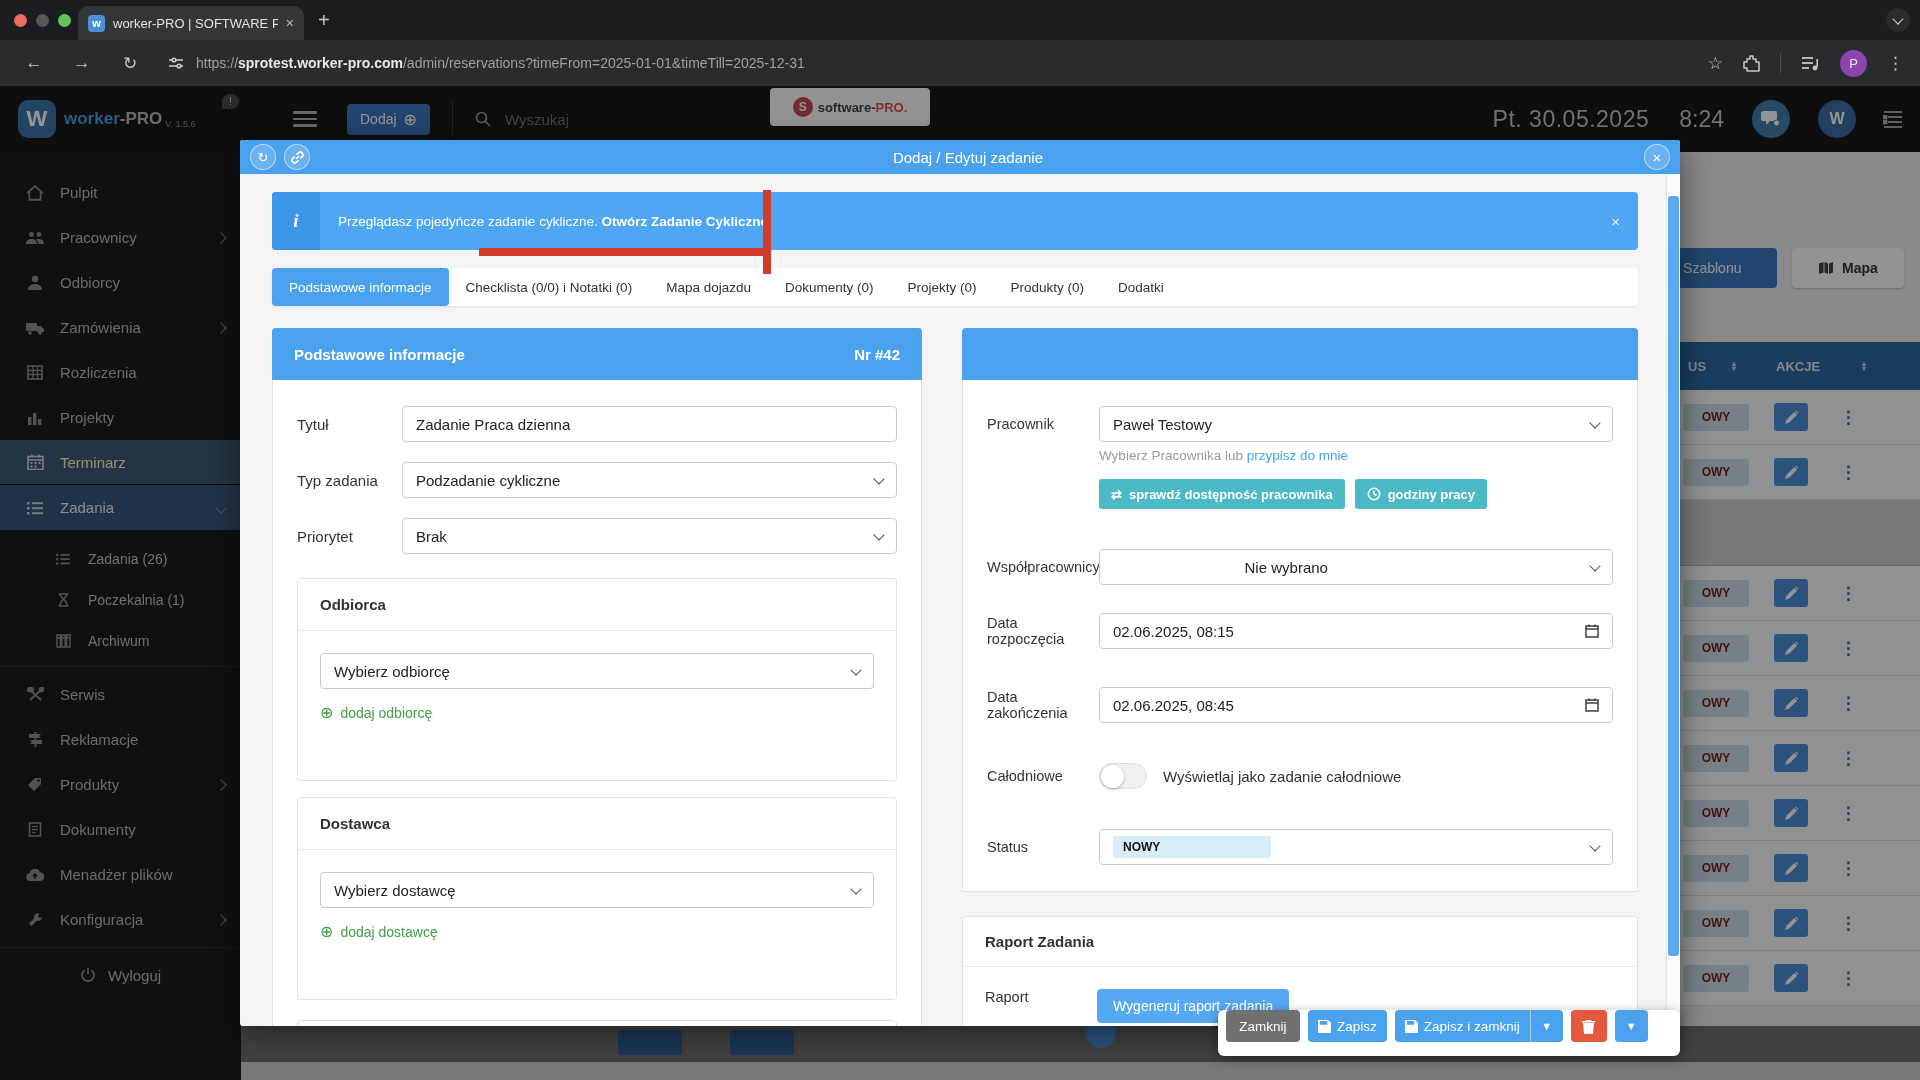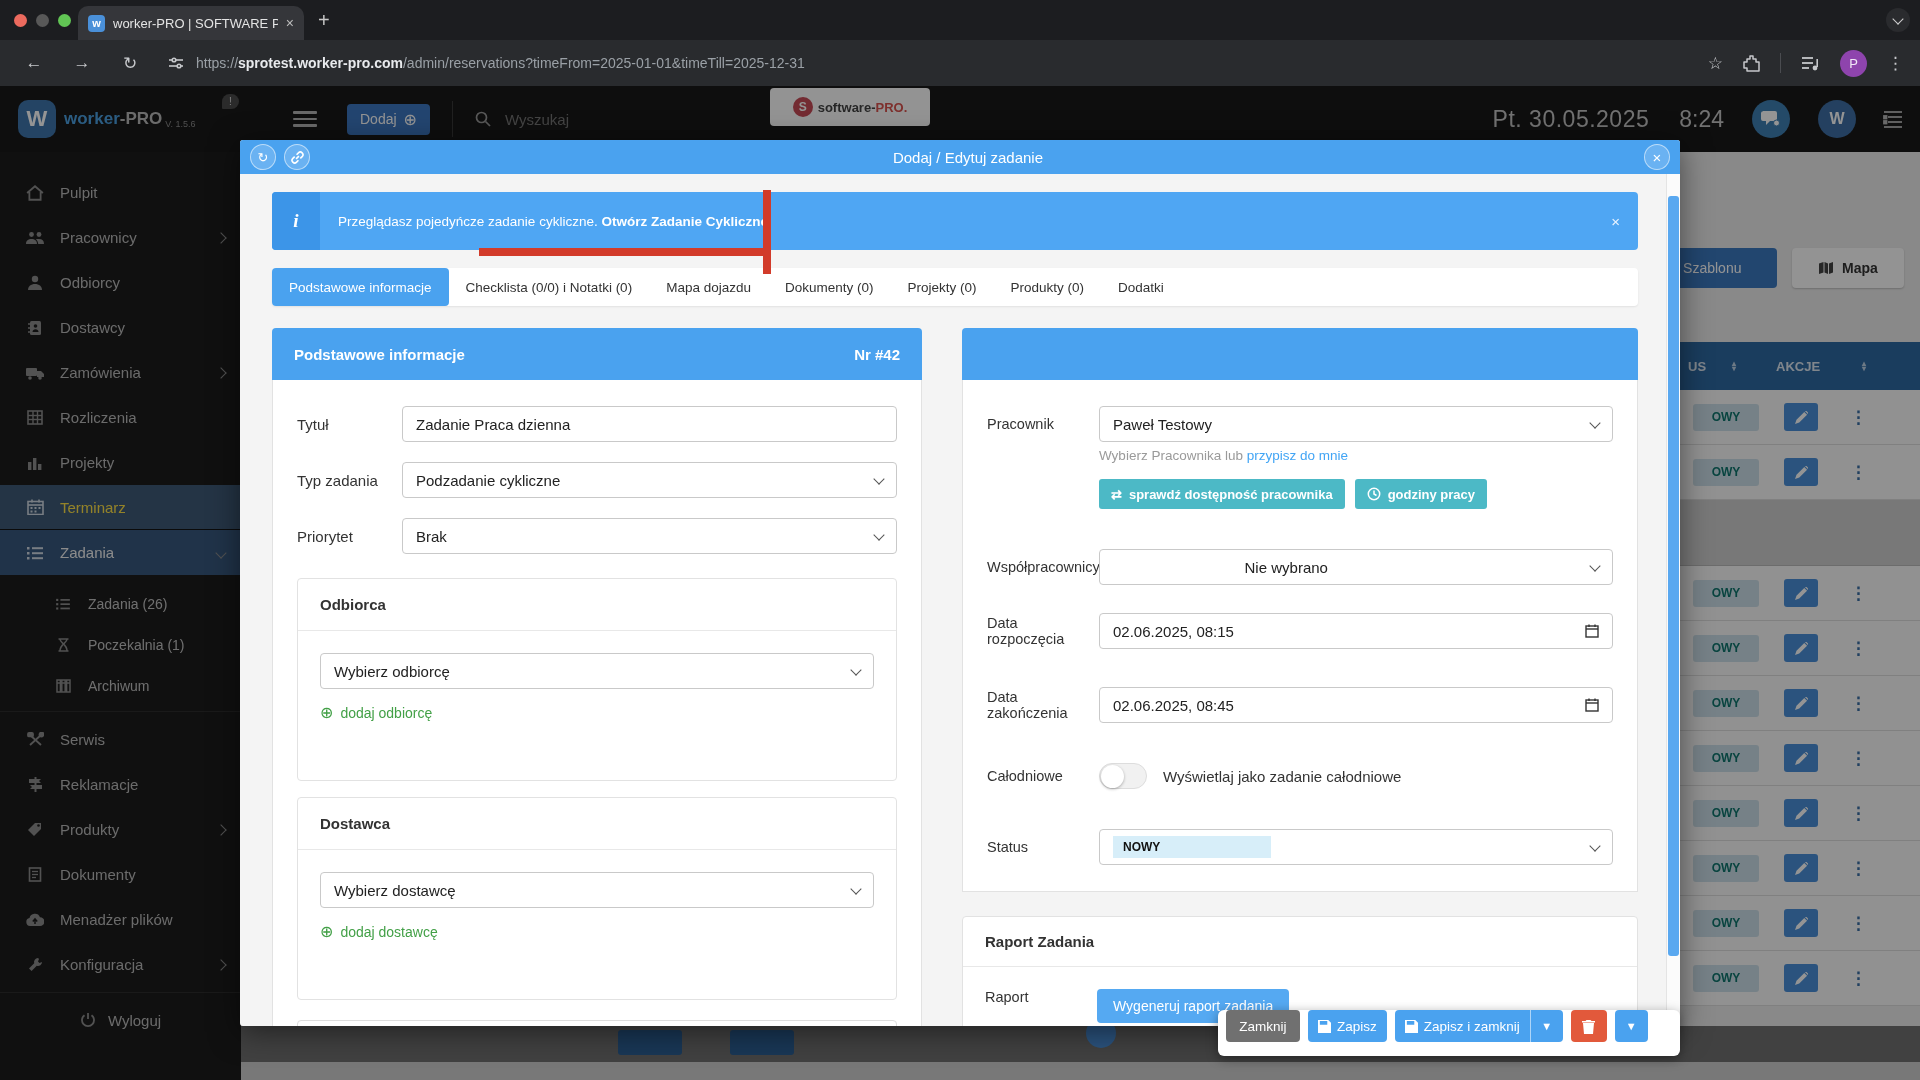--- a/index.html
+++ b/index.html
@@ -45,42 +45,42 @@
   .htime{font-size:23px;color:#c4c4c4;margin-left:30px;}
   .hcirc{width:38px;height:38px;border-radius:50%;display:flex;align-items:center;justify-content:center;margin-left:28px;color:#fff;}
 
   
   .sidebar{position:absolute;left:0;top:152px;width:241px;height:928px;background:#1d1d1d;color:#b9b9b9;}
   .sb-item{height:45px;display:flex;align-items:center;padding-left:24px;font-size:15px;position:relative;}
   .sb-ico{width:22px;color:#8d8d8d;display:flex;justify-content:center;margin-right:14px;flex:0 0 auto;}
   .sb-chev{position:absolute;right:16px;width:8px;height:8px;border-right:1.6px solid #8d8d8d;border-bottom:1.6px solid #8d8d8d;}
   .cr{transform:rotate(-45deg);}
   .cd{transform:rotate(45deg);}
-  .sb-hl{background:#3e5a77;color:#fde047;border-bottom:1px solid #141414;}
+  .sb-hl{background:#3e5a77;color:#fef9c3;border-bottom:1px solid #141414;}
   .sb-hl .sb-ico{color:#cfd8e2;}
   .sb-sel{background:#37597f;color:#f0f0f0;}
   .sb-sel .sb-ico{color:#cfd8e2;}
   .sb-sub{height:41px;display:flex;align-items:center;padding-left:52px;font-size:14px;color:#c0c0c0;}
   .sb-div{height:1px;background:#2e2e2e;margin:5px 0;}
   .logout{height:44px;display:flex;align-items:center;justify-content:center;gap:12px;font-size:15px;}
 
   
   .content{position:absolute;left:241px;top:152px;width:1679px;height:928px;background:#ececec;}
   .partner{position:absolute;left:529px;top:-64px;width:160px;height:38px;background:#fdfdfd;border-radius:4px;display:flex;align-items:center;justify-content:center;gap:5px;font-size:13px;font-weight:bold;color:#444;}
   .slogo{width:20px;height:20px;border-radius:50%;background:#c74a56;color:#fff;font-size:12px;display:flex;align-items:center;justify-content:center;}
   .pro{color:#d9534f;}
   .tplbtn{position:absolute;left:1384px;top:96px;width:152px;height:40px;background:#3c79c0;border-radius:4px;color:#fff;font-size:14px;display:flex;align-items:center;justify-content:center;}
   .mapbtn{position:absolute;left:1551px;top:96px;width:112px;height:40px;background:#fdfdfd;border-radius:4px;color:#333;font-size:14px;font-weight:bold;display:flex;align-items:center;justify-content:center;gap:8px;box-shadow:0 1px 2px rgba(0,0,0,.2);}
   .bgtable{position:absolute;right:0;top:190px;width:245px;}
   .bgt-head{height:48px;background:#2e6aa3;color:#dce7f2;font-size:13px;font-weight:bold;display:flex;align-items:center;}
   .bgt-head .c1{margin-left:13px;width:80px;display:flex;gap:26px;}
   .bgt-head .c2{margin-left:8px;display:flex;gap:42px;}
   .sorts{display:flex;flex-direction:column;font-size:8px;line-height:5px;color:#bcd2e6;justify-content:center;}
   .bgrow{height:55px;background:#fafafa;border-bottom:1px solid #ddd;display:flex;align-items:center;}
-  .badge{margin-left:18px;width:66px;height:27px;background:#ccdfe8;border-radius:3px;color:#0f766e;font-size:12px;font-weight:bold;display:flex;align-items:center;justify-content:center;}
+  .badge{margin-left:8px;width:66px;height:27px;background:#ccdfe8;border-radius:3px;color:#7f1d1d;font-size:12px;font-weight:bold;display:flex;align-items:center;justify-content:center;}
   .editbtn{margin-left:25px;width:34px;height:28px;background:#4a90d9;border-radius:3px;display:flex;align-items:center;justify-content:center;}
   .rowdots{margin-left:32px;color:#3a6ea5;font-size:17px;font-weight:bold;letter-spacing:0;}
   .bgsel{height:66px;background:#cfcfcf;border-bottom:1px solid #bbb;}
   .botband{position:absolute;left:0;right:0;top:874px;height:36px;background:#707070;}
   .navybtn{position:absolute;top:4px;width:64px;height:25px;background:#2c5f94;border-radius:3px;}
   .bluecirc{position:absolute;left:845px;top:-8px;width:30px;height:30px;border-radius:50%;background:#4a90d9;}
   .botstrip{position:absolute;left:0;right:0;top:910px;height:18px;background:#cfcfcf;}
   .dim{position:absolute;left:0;top:86px;width:1920px;height:994px;background:rgba(0,0,0,.42);z-index:10;}
 
   
@@ -275,33 +275,20 @@
       <span class="sb-ico">
           <svg width="16" height="15" viewBox="0 0 16 15" fill="currentColor">
             <circle cx="8" cy="4" r="3.2"></circle>
             <path d="M1 15c0-3.8 3-6 7-6s7 2.2 7 6H1z"></path>
           </svg>
         </span>
       <span>Odbiorcy</span>
     </div>
     <div class="sb-item">
       <span class="sb-ico">
-          <svg width="16" height="16" viewBox="0 0 16 16">
-            <rect x="3" y="1" width="11" height="14" rx="1.5" fill="currentColor"></rect>
-            <line x1="1" y1="4" x2="3" y2="4" stroke="currentColor" stroke-width="1.5"></line>
-            <line x1="1" y1="8" x2="3" y2="8" stroke="currentColor" stroke-width="1.5"></line>
-            <line x1="1" y1="12" x2="3" y2="12" stroke="currentColor" stroke-width="1.5"></line>
-            <circle cx="8.5" cy="6" r="1.8" fill="#1d1d1d"></circle>
-            <path d="M5.5 12c0-1.8 1.3-2.8 3-2.8s3 1 3 2.8h-6z" fill="#1d1d1d"></path>
-          </svg>
-        </span>
-      <span>Dostawcy</span>
-    </div>
-    <div class="sb-item">
-      <span class="sb-ico">
           <svg width="19" height="14" viewBox="0 0 19 14" fill="currentColor">
             <rect x="0" y="2" width="11" height="8" rx="1"></rect>
             <path d="M11 5h4l3 3v3h-7V5z"></path>
             <circle cx="4" cy="12" r="1.8"></circle>
             <circle cx="14" cy="12" r="1.8"></circle>
           </svg>
         </span>
       <span>Zamówienia</span>
       <span class="sb-chev cr"></span>
     </div>

